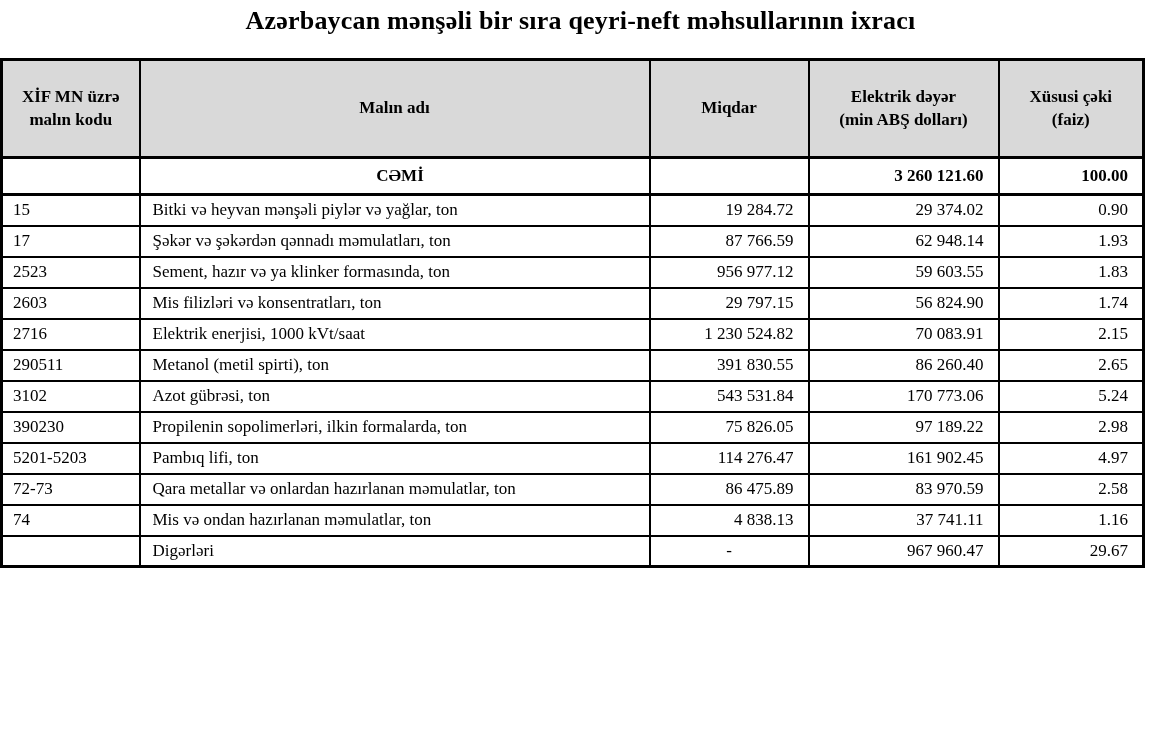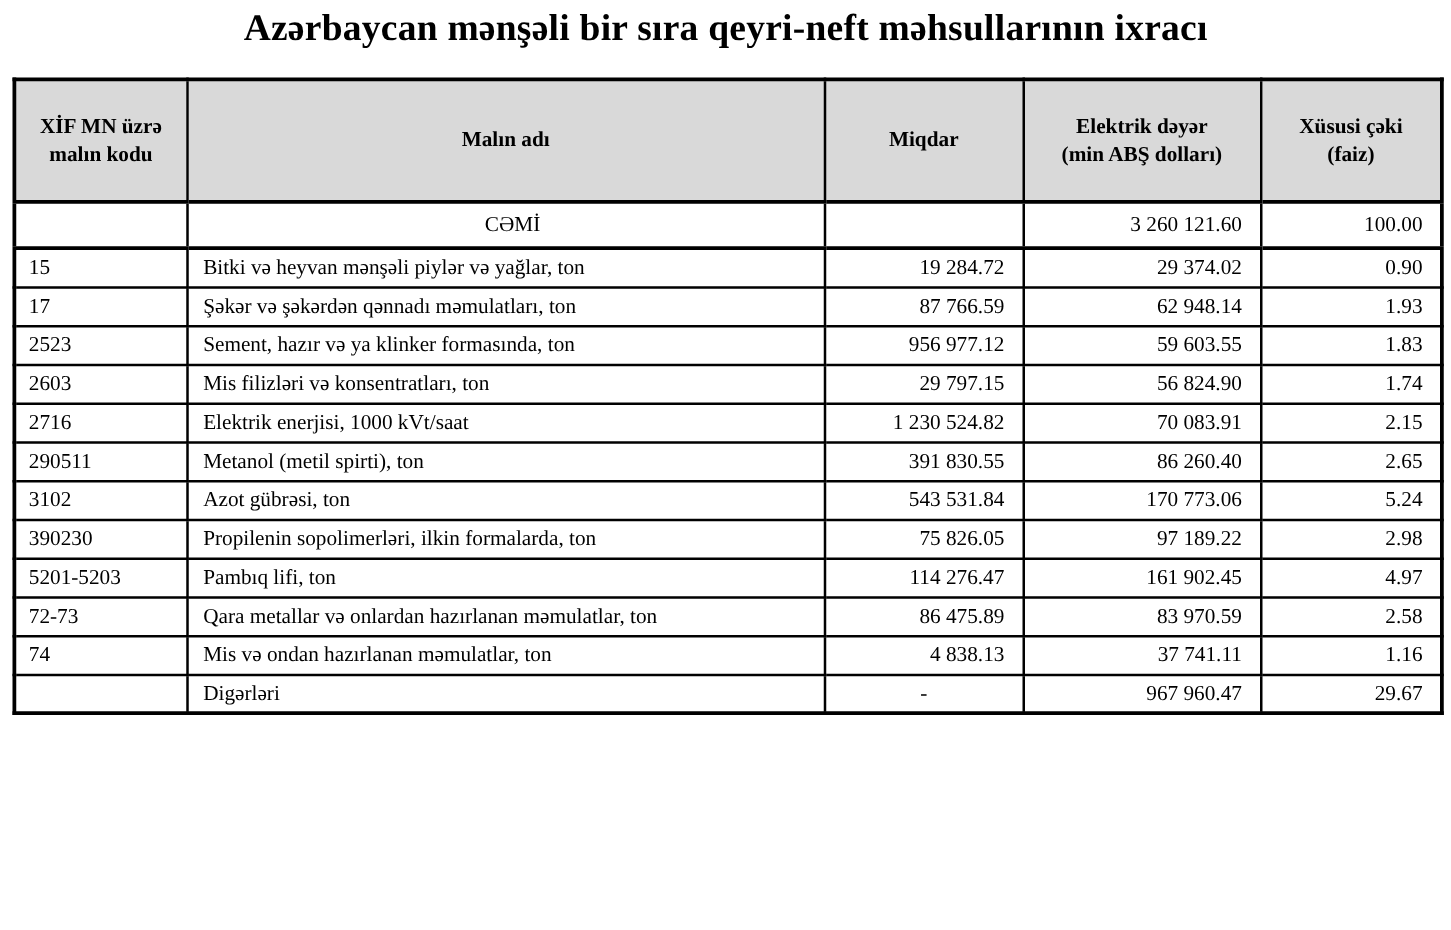--- a/index.html
+++ b/index.html
@@ -13,50 +13,50 @@
   body{
     width:1161px;height:744px;
     background:var(--page_bg);
     color:var(--text);
     font-family:"Liberation Serif","DejaVu Serif",serif;
     overflow:hidden;
   }
   .page-title{
     text-align:center;
     font-weight:bold;
-    font-size:30px;
+    font-size:26px;
     margin:6px 0 0 0;
     letter-spacing:0.2px;
   }
   table.export-table{
     table-layout:fixed;
     border-collapse:collapse;
     width:1142px;
-    margin:22px 0 0 10px;
+    margin:22px 0 0 0;
     border:3px solid var(--border);
   }
   .export-table th,.export-table td{
     border:2px solid var(--border);
     font-size:17px;
     padding:2px 10px;
     overflow:hidden;
     white-space:nowrap;
   }
   .export-table thead th{
     background:var(--header_bg);
     font-weight:bold;
     text-align:center;
     vertical-align:middle;
     height:98px;
     white-space:pre-line;
     border-bottom:3px solid var(--border);
     line-height:1.35;
   }
   tr.total-row td{
-    font-weight:normal;
+    font-weight:bold;
     height:37px;
     border-bottom:3px solid var(--border);
     padding-left:21px;
   }
   tr.data-row td{height:31px;}
   td.c-code{text-align:left;padding-left:10px;}
   td.c-name{text-align:left;padding-left:12px;}
   td.c-qty,td.c-value,td.c-share{text-align:right;padding-right:14px;}
   tr.total-row td.c-name{text-align:center;}
   td.qty-center{text-align:center;padding-right:10px;}

